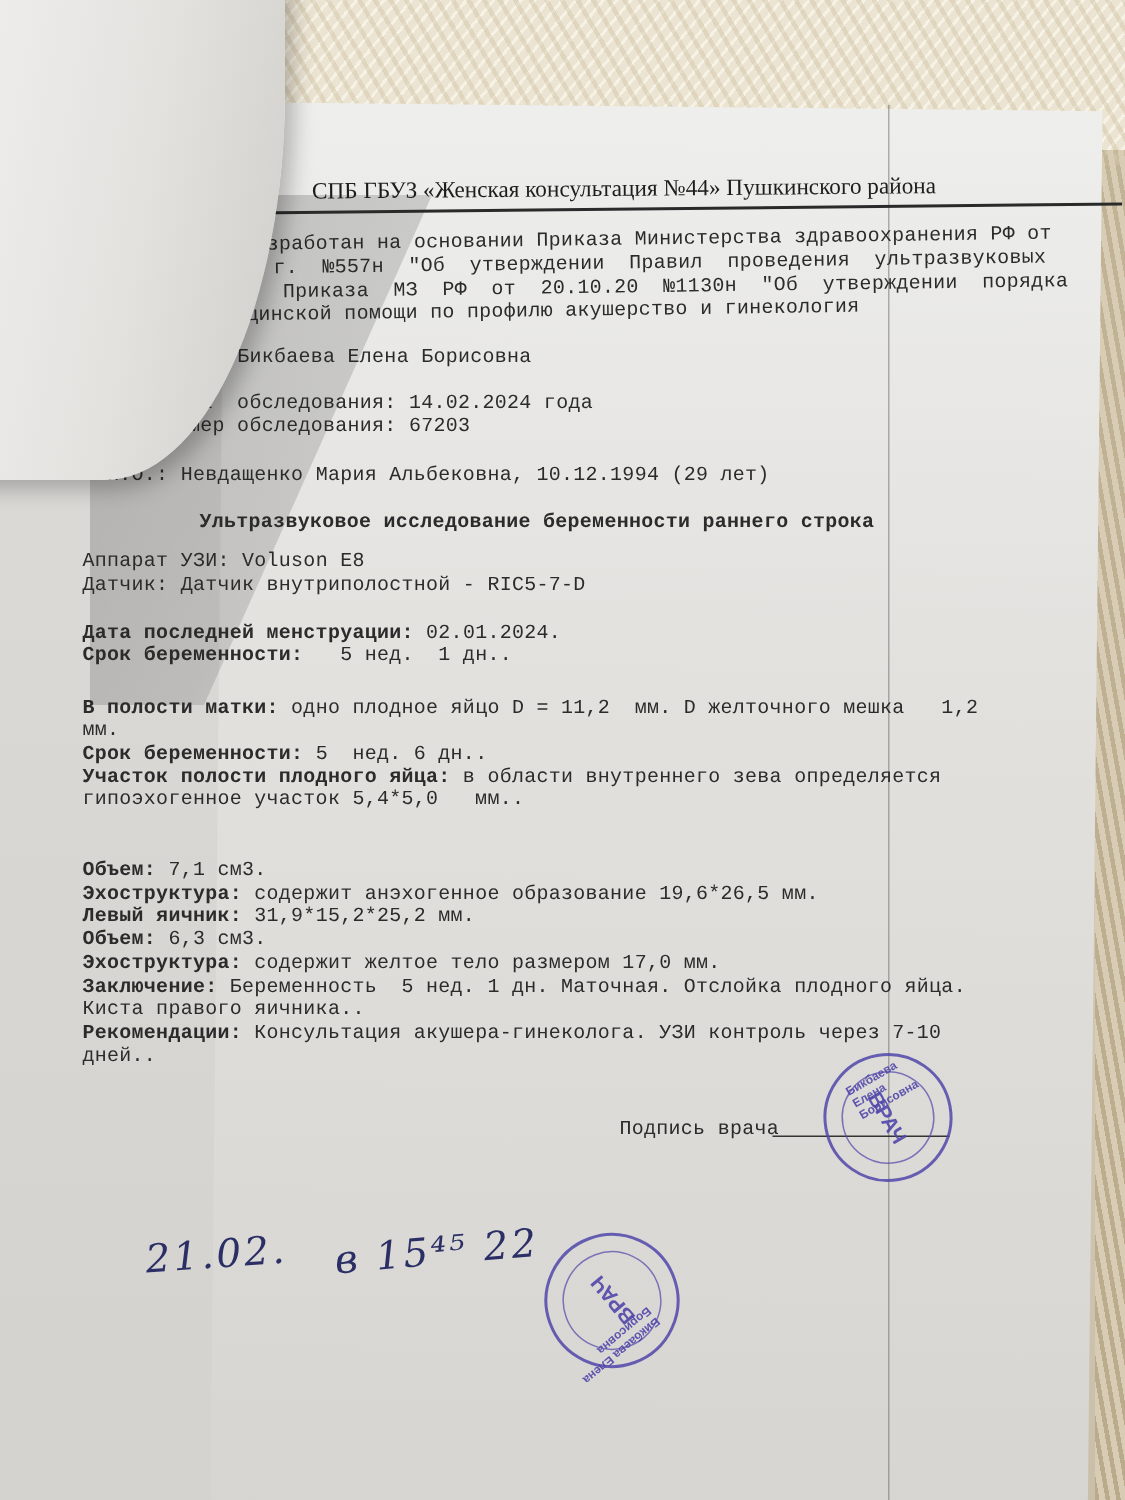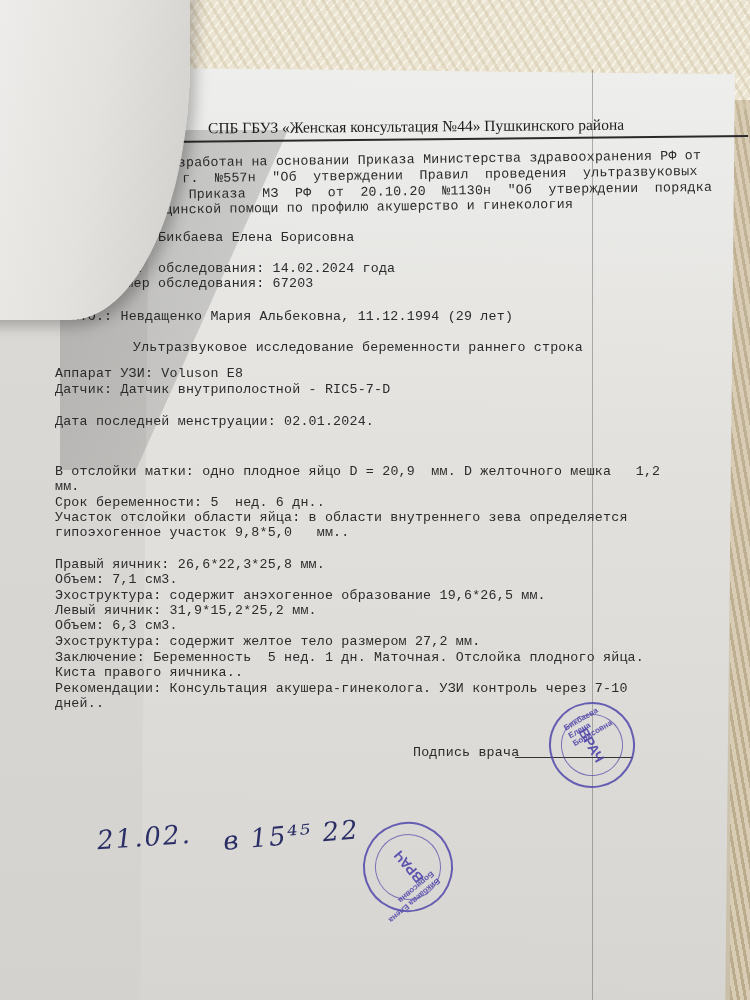--- a/index.html
+++ b/index.html
@@ -49,21 +49,21 @@
   .header {
     position:absolute; left:205px; top:117px; width:540px;
     font-family:"Liberation Serif", serif; font-size:15.5px; color:#1d1d1d;
     transform: rotate(-0.5deg);
   }
   .header-rule {
     position:absolute; left:160px; top:138px; width:585px; height:1.5px; background:#2a2a2a;
     transform: rotate(-0.6deg);
   }
   .line { position:absolute; white-space:pre; font-size:13.3px; letter-spacing:0.2px; }
-  .b { font-weight:normal; }
+  .b { font-weight:bold; }
   .stamp {
     position:absolute; width:82px; height:82px; border-radius:50%;
     border:2.5px solid rgba(80,70,170,.85); color:rgba(80,70,170,.9);
     font-family:"Liberation Sans", sans-serif; font-weight:bold;
     display:flex; align-items:center; justify-content:center;
   }
   .stamp .inner {
     position:absolute; inset:10px; border-radius:50%; border:1.5px solid rgba(80,70,170,.7);
   }
   .stamp .word { font-size:14px; transform: rotate(70deg); }
@@ -91,41 +91,41 @@
   <div class="line" style="left:142px;top:152px;transform:rotate(-0.8deg)">И разработан на основании Приказа Министерства здравоохранения РФ от</div>
   <div class="line" style="left:122px;top:168px;transform:rotate(-0.8deg)">.2020  г.  №557н  "Об  утверждении  Правил  проведения  ультразвуковых</div>
   <div class="line" style="left:112px;top:184px;transform:rotate(-0.8deg)">ний"  и  Приказа  МЗ  РФ  от  20.10.20  №1130н  "Об  утверждении  порядка</div>
   <div class="line" style="left:112px;top:200px;transform:rotate(-0.8deg)">я медицинской помощи по профилю акушерство и гинекология</div>
 
   <div class="line" style="left:106px;top:230px"><span>Врач:</span> <span>Бикбаева Елена Борисовна</span></div>
 
   <div class="line" style="left:106px;top:261px"><span>Дата  обследования:</span> <span>14.02.2024 года</span></div>
   <div class="line" style="left:106px;top:276px"><span>Номер обследования:</span> <span>67203</span></div>
 
-  <div class="line" style="left:52px;top:309px"><span>Ф.И.О.:</span> <span>Невдащенко Мария Альбековна, 11.12.1994 (29 лет)</span></div>
+  <div class="line" style="left:52px;top:309px"><span>Ф.И.О.:</span> <span>Невдащенко Мария Альбековна, 10.12.1994 (29 лет)</span></div>
 
   <div class="line b" style="left:130px;top:340px">Ультразвуковое исследование беременности раннего строка</div>
 
   <div class="line" style="left:52px;top:366px"><span>Аппарат УЗИ:</span> <span>Voluson E8</span></div>
   <div class="line" style="left:52px;top:382px"><span>Датчик:</span> <span>Датчик внутриполостной - RIC5-7-D</span></div>
 
   <div class="line" style="left:52px;top:414px"><span class="b">Дата последней менструации:</span> <span>02.01.2024.</span></div>
+  <div class="line" style="left:52px;top:429px"><span class="b">Срок беременности:</span> <span>  5 нед.  1 дн..</span></div>
 
-  <div class="line" style="left:52px;top:464px"><span class="b">В отслойки матки:</span> <span>одно плодное яйцо D = 20,9  мм. D желточного мешка   1,2</span></div>
+  <div class="line" style="left:52px;top:464px"><span class="b">В полости матки:</span> <span>одно плодное яйцо D = 11,2  мм. D желточного мешка   1,2</span></div>
   <div class="line" style="left:52px;top:479px">мм.</div>
   <div class="line" style="left:52px;top:495px"><span class="b">Срок беременности:</span> <span>5  нед. 6 дн..</span></div>
-  <div class="line" style="left:52px;top:510px"><span class="b">Участок отслойки области яйца:</span> <span>в области внутреннего зева определяется</span></div>
-  <div class="line" style="left:52px;top:525px">гипоэхогенное участок 9,8*5,0   мм..</div>
+  <div class="line" style="left:52px;top:510px"><span class="b">Участок полости плодного яйца:</span> <span>в области внутреннего зева определяется</span></div>
+  <div class="line" style="left:52px;top:525px">гипоэхогенное участок 5,4*5,0   мм..</div>
 
-  <div class="line" style="left:52px;top:557px"><span class="b">Правый яичник:</span> <span>26,6*22,3*25,8 мм.</span></div>
   <div class="line" style="left:52px;top:572px"><span class="b">Объем:</span> <span>7,1 см3.</span></div>
   <div class="line" style="left:52px;top:588px"><span class="b">Эхоструктура:</span> <span>содержит анэхогенное образование 19,6*26,5 мм.</span></div>
   <div class="line" style="left:52px;top:603px"><span class="b">Левый яичник:</span> <span>31,9*15,2*25,2 мм.</span></div>
   <div class="line" style="left:52px;top:618px"><span class="b">Объем:</span> <span>6,3 см3.</span></div>
-  <div class="line" style="left:52px;top:634px"><span class="b">Эхоструктура:</span> <span>содержит желтое тело размером 27,2 мм.</span></div>
+  <div class="line" style="left:52px;top:634px"><span class="b">Эхоструктура:</span> <span>содержит желтое тело размером 17,0 мм.</span></div>
   <div class="line" style="left:52px;top:650px"><span class="b">Заключение:</span> <span>Беременность  5 нед. 1 дн. Маточная. Отслойка плодного яйца.</span></div>
   <div class="line" style="left:52px;top:665px">Киста правого яичника..</div>
   <div class="line" style="left:52px;top:681px"><span class="b">Рекомендации:</span> <span>Консультация акушера-гинеколога. УЗИ контроль через 7-10</span></div>
   <div class="line" style="left:52px;top:696px">дней..</div>
 
   <div class="line" style="left:410px;top:745px">Подпись врача</div>
   <div class="sig-line"></div>
 
   <div class="stamp" style="left:546px;top:702px;transform:rotate(-10deg)">
     <div class="inner"></div>

